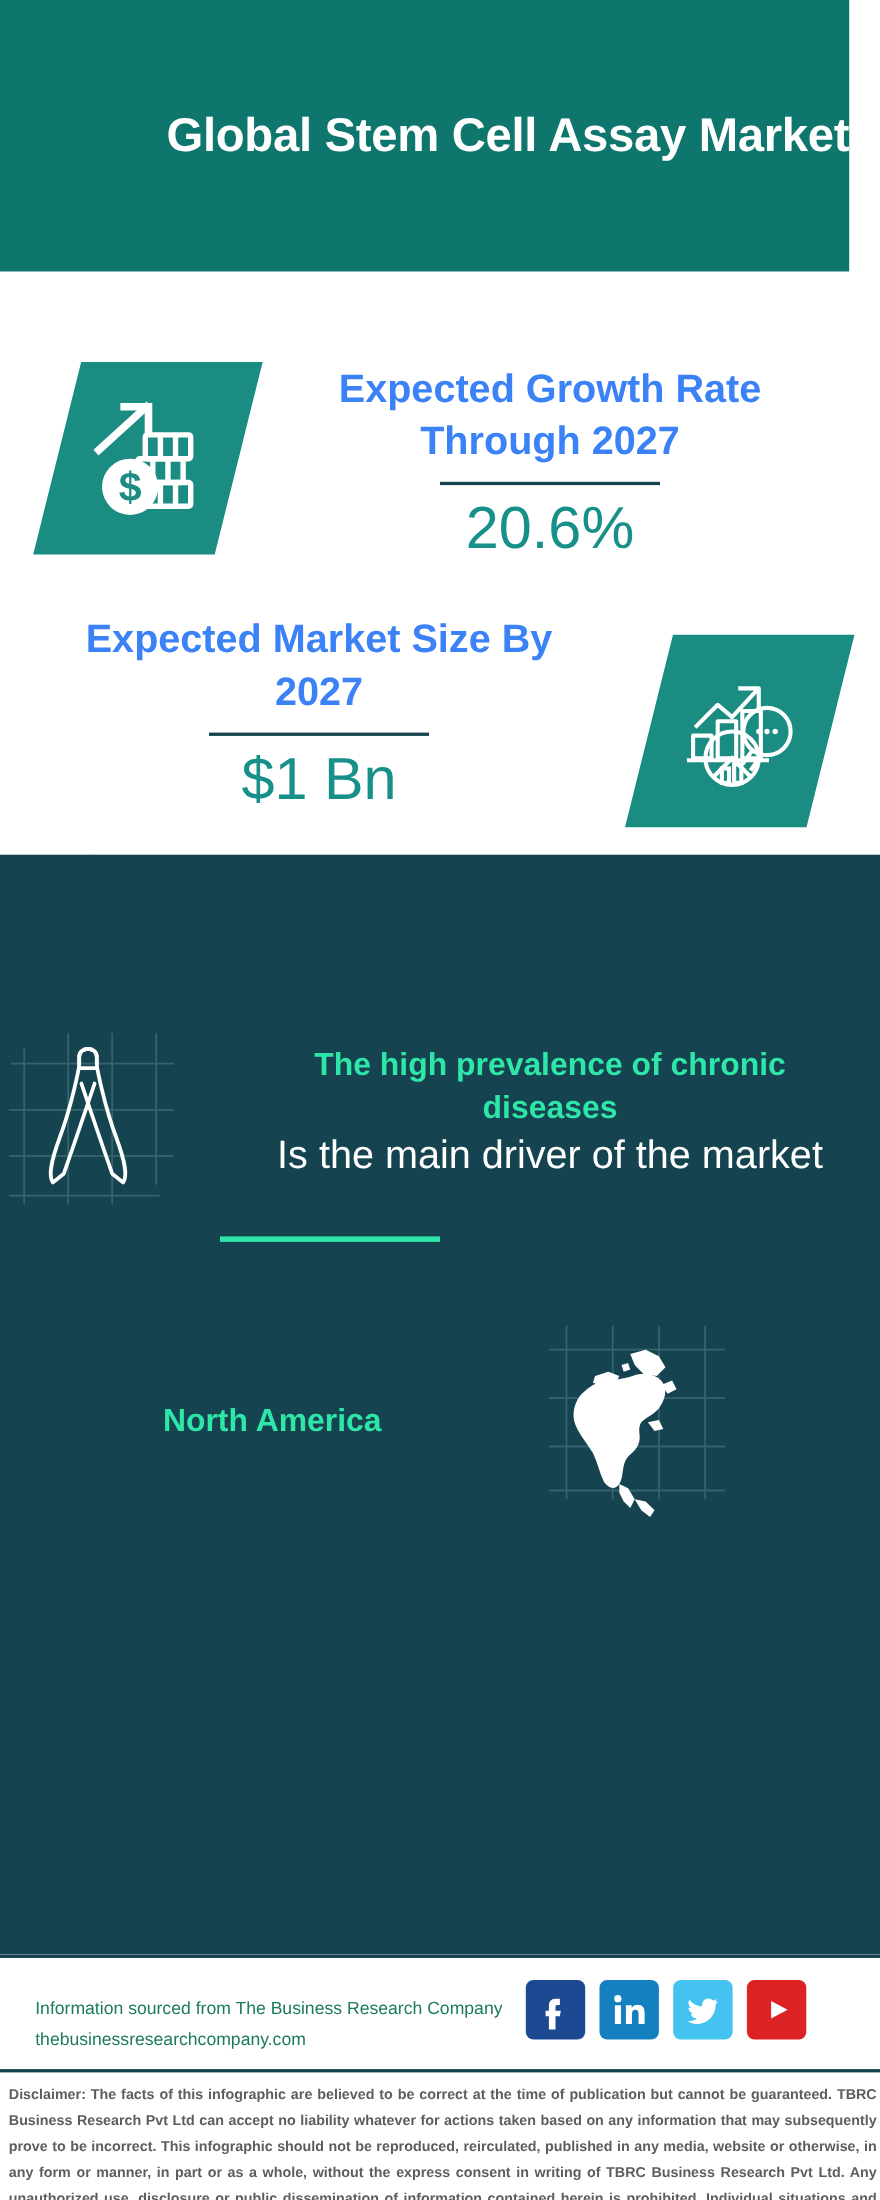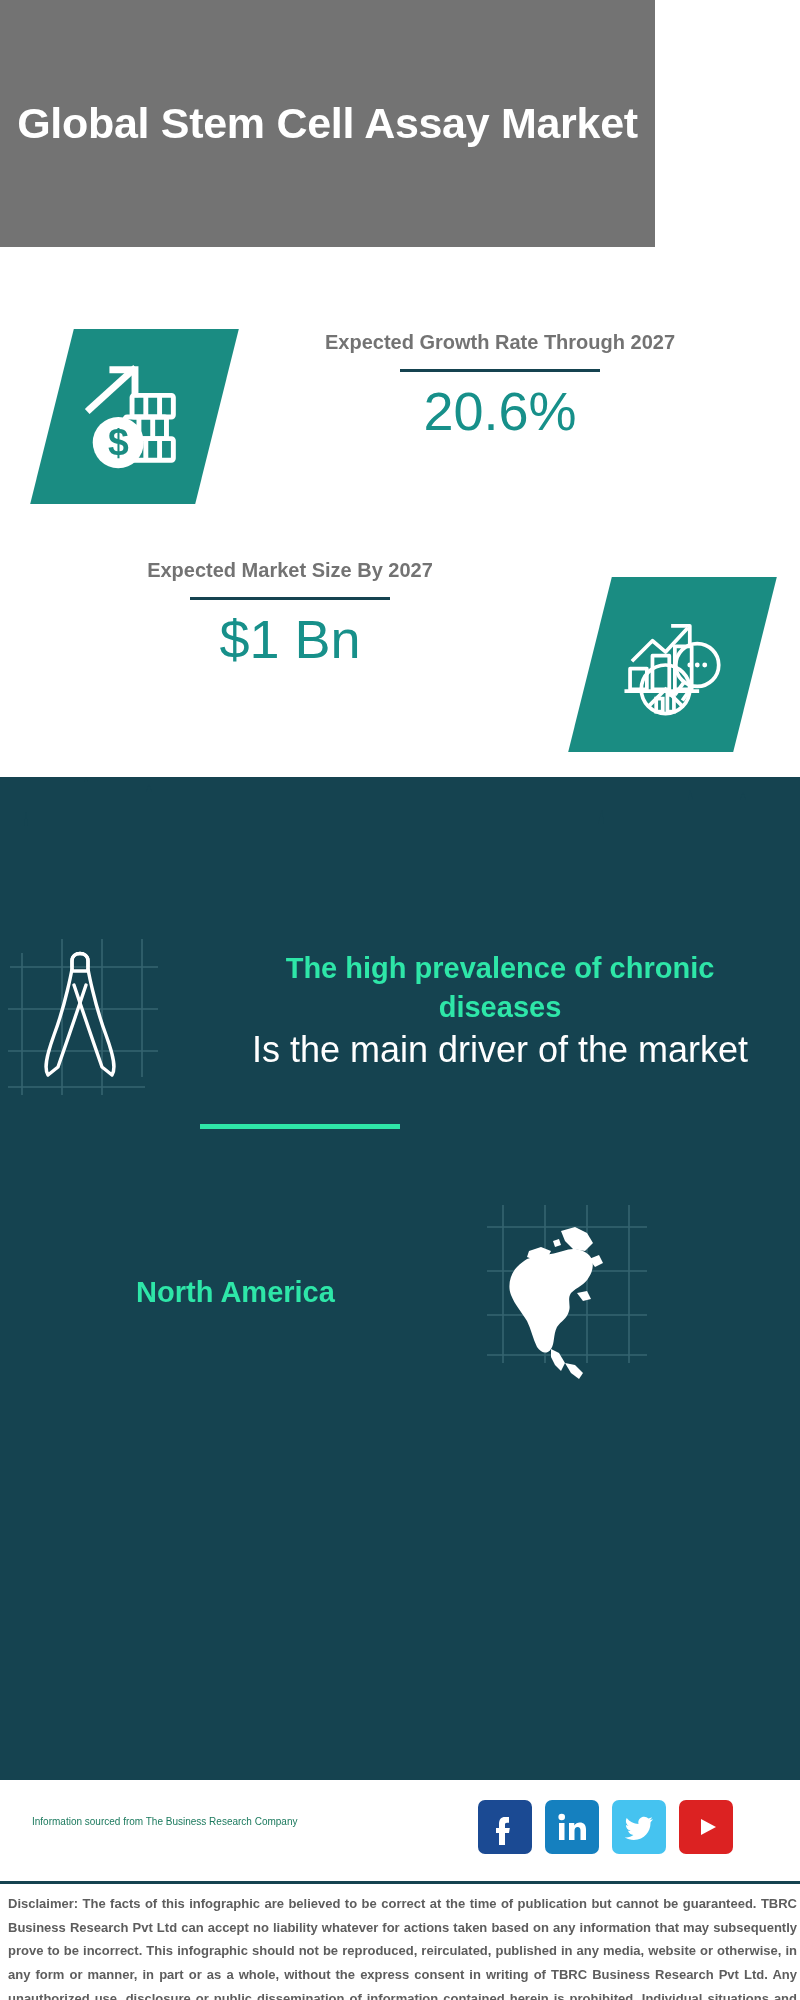--- a/index.html
+++ b/index.html
@@ -8,26 +8,26 @@
     width: 800px;
     height: 2000px;
     background: #ffffff;
     font-family: "Liberation Sans", sans-serif;
     overflow: hidden;
     position: relative;
   }
 
   
   .header {
-    width: 655px;
+    width: 772px;
     height: 247px;
-    background: #737373;
+    background: #0f766e;
     display: flex;
     align-items: center;
-    justify-content: center;
+    justify-content: flex-end;
   }
   .header-title {
     color: #ffffff;
     font-size: 43px;
     font-weight: bold;
     text-align: center;
     line-height: 1.26;
     letter-spacing: -0.3px;
     max-width: 640px;
     font-family: "Liberation Sans", sans-serif;
@@ -63,22 +63,22 @@
   .stat2-pgram { left: 590px; top: 330px; width: 165px; height: 175px; }
 
   .stat-text {
     position: absolute;
     text-align: center;
   }
   .stat1-text { left: 270px; top: 82px; width: 460px; }
   .stat2-text { left: 60px; top: 310px; width: 460px; }
 
   .stat-label {
-    color: #737373;
-    font-size: 20px;
+    color: #3b82f6;
+    font-size: 36px;
     font-weight: bold;
     line-height: 1.32;
   }
   .stat-rule {
     width: 200px;
     height: 3px;
     background: #154350;
     margin: 14px auto 10px auto;
   }
   .stat-value {
@@ -104,21 +104,21 @@
     height: 110px;
     display: block;
   }
 
   .msg-block {
     position: absolute;
     display: flex;
     align-items: center;
   }
   .msg1 { top: 140px; left: 0px; width: 800px; }
-  .msg2 { top: 420px; left: 4px; width: 663px; }
+  .msg2 { top: 420px; left: 16px; width: 663px; }
 
   .icon-box {
     width: 200px;
     height: 190px;
     position: relative;
     flex: 0 0 200px;
   }
   .icon-grid {
     position: absolute;
     inset: 0;
@@ -161,21 +161,21 @@
     border-top: 3px solid #154350;
   }
   .source-wrap {
     position: absolute;
     left: 32px;
     top: 33px;
     width: 380px;
   }
   .source-line {
     color: #1c7a5e;
-    font-size: 10px;
+    font-size: 16px;
     line-height: 1.75;
     white-space: nowrap;
   }
   .socials {
     position: absolute;
     left: 478px;
     top: 20px;
     display: flex;
     gap: 13px;
   }
@@ -374,20 +374,21 @@
         </g>
       </svg>
     </div>
   </div>
 </div>
 
 <div class="footer">
 
   <div class="source-wrap">
     <div class="source-line">Information sourced from The Business Research Company</div>
+    <div class="source-line">thebusinessresearchcompany.com</div>
   </div>
 
   <div class="socials">
     <div class="social s-fb">
       <svg viewBox="0 0 40 40" width="40" height="40">
         <path fill="#ffffff" d="M24,10 h-4 c-4,0 -6,2.6 -6,6.6 V21 h-3 v5 h3 v12 h6 V26 h4 l0.8,-5 H20 v-3.2
           c0,-1.3 0.4,-2 2,-2 h2 Z"></path>
       </svg>
     </div>
     <div class="social s-li">

